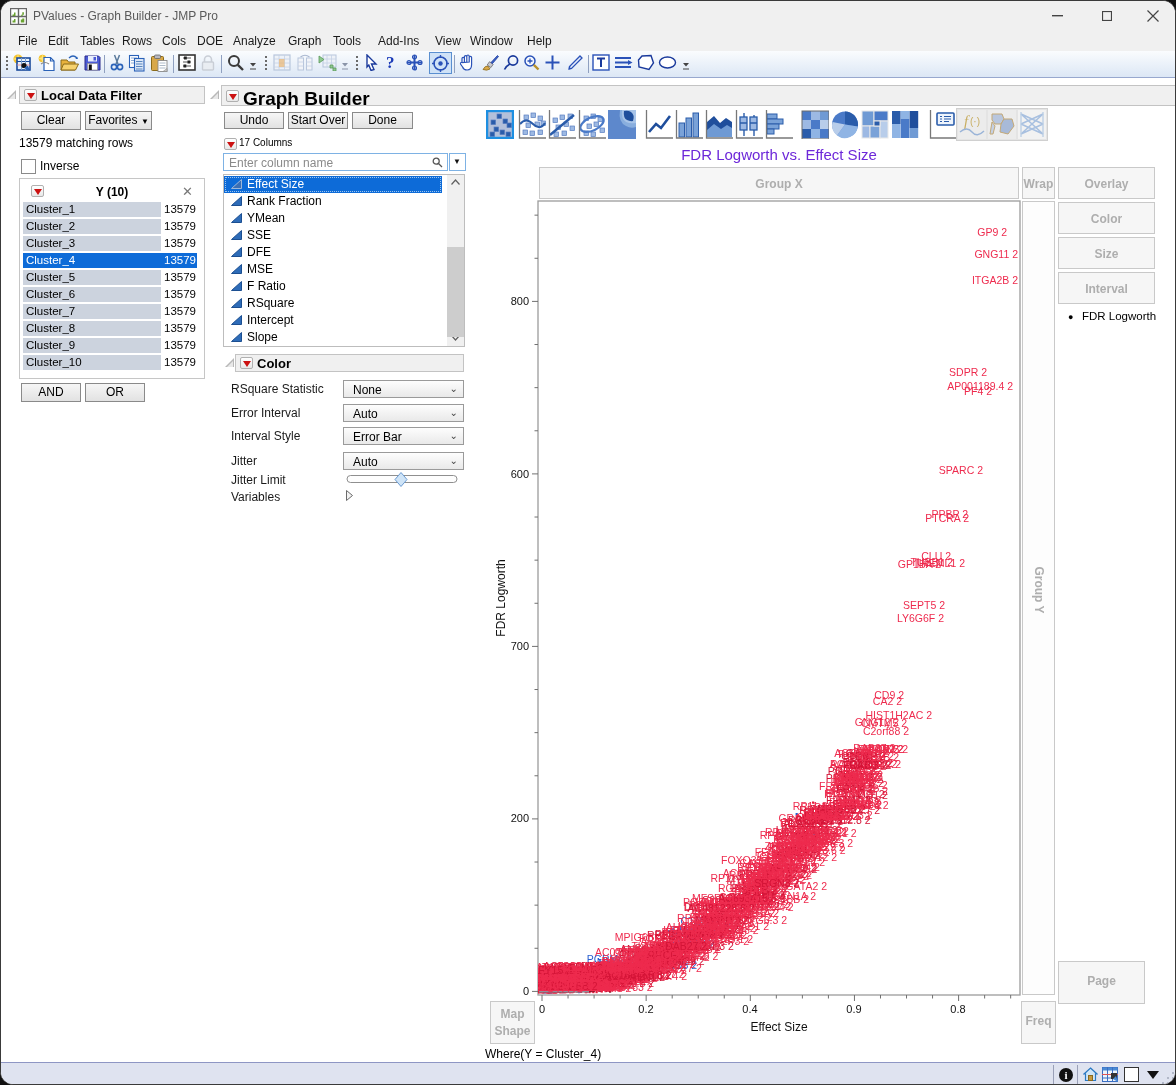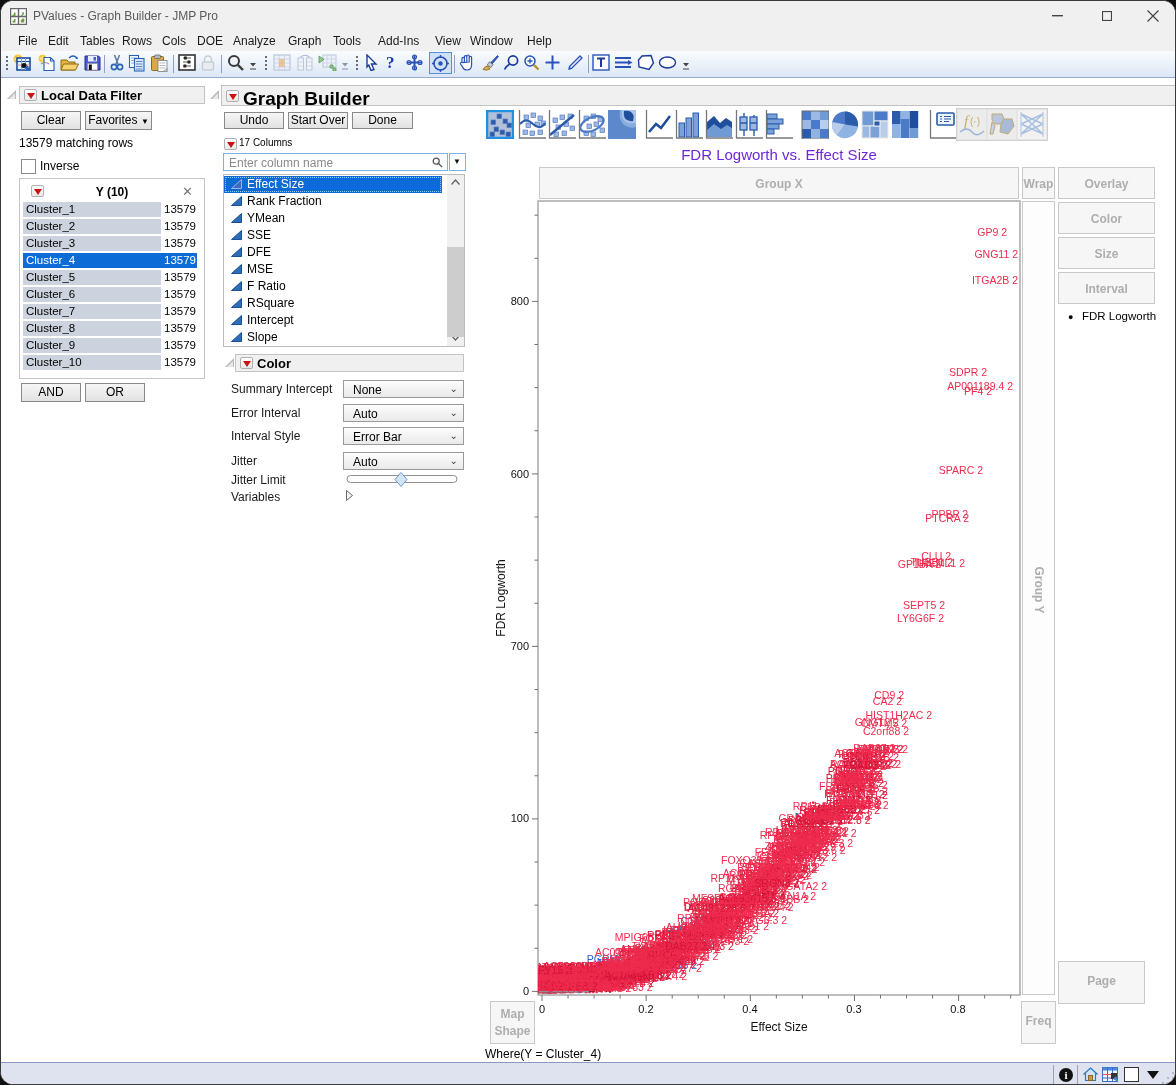--- a/index.html
+++ b/index.html
@@ -425,21 +425,21 @@
     </svg>
 <svg class="abs" style="left:450px;top:334px" width="9" height="6">
       <path d="M0.5 0.5 L4.5 5 L8.5 0.5" fill="none" stroke="#606060" stroke-width="1.2"></path>
     </svg>
 <div class="abs" style="left:446px;top:246px;width:17px;height:90px;background:#cdcdcd"></div>
 
 <div class="hdrstripe" style="left:234px;top:353px;width:229px;height:18px"></div>
 <div class="coltri" style="left:224px;top:357px"></div>
 <div class="redbtn" style="left:239px;top:356px"></div>
 <span class="abs hname" style="left:256px;top:355px">Color</span>
-<span class="glbl" style="left:230px;top:381px">Summary Intercept</span>
+<span class="glbl" style="left:230px;top:381px">RSquare Statistic</span>
 <div class="dd" style="left:342px;top:379px;width:121px">
       <span class="dt">None</span>
       <span class="ch">⌄</span>
     </div>
 <span class="glbl" style="left:230px;top:405px">Error Interval</span>
 <div class="dd" style="left:342px;top:403px;width:121px">
       <span class="dt">Auto</span>
       <span class="ch">⌄</span>
     </div>
 <span class="glbl" style="left:230px;top:428px">Interval Style</span>
@@ -2711,26 +2711,26 @@
 <text x="40.6" y="796.9" text-anchor="end" fill="#ee2b4e">TREML1 2</text>
 <text x="64.8" y="794.9" text-anchor="end" fill="#ee2b4e">AC546648.7 2</text>
 <text x="62.3" y="793.7" text-anchor="end" fill="#ee2b4e">CLDN5 2</text>
 </g>
       </g>
     </svg>
 
 <span class="tick" style="left:498px;top:294px;width:30px;text-align:right">800</span>
 <span class="tick" style="left:498px;top:467px;width:30px;text-align:right">600</span>
 <span class="tick" style="left:498px;top:639px;width:30px;text-align:right">700</span>
-<span class="tick" style="left:498px;top:811px;width:30px;text-align:right">100</span>
+<span class="tick" style="left:498px;top:811px;width:30px;text-align:right">200</span>
 <span class="tick" style="left:498px;top:984px;width:30px;text-align:right">0</span>
 <span class="tick" style="left:526px;top:1002px;width:30px;text-align:center">0</span>
 <span class="tick" style="left:630px;top:1002px;width:30px;text-align:center">0.2</span>
 <span class="tick" style="left:734px;top:1002px;width:30px;text-align:center">0.4</span>
-<span class="tick" style="left:838px;top:1002px;width:30px;text-align:center">0.3</span>
+<span class="tick" style="left:838px;top:1002px;width:30px;text-align:center">0.9</span>
 <span class="tick" style="left:942px;top:1002px;width:30px;text-align:center">0.8</span>
 <span class="tick" style="left:748px;top:1019px;width:60px;text-align:center;font-size:12px">Effect Size</span>
 <span class="tick" style="left:455px;top:590px;font-size:12px;transform:rotate(-90deg);transform-origin:center;display:block;width:90px;text-align:center">FDR Logworth</span>
 
 <span class="abs" style="left:484px;top:1046px;font-size:12px;color:#000">Where(Y = Cluster_4)</span>
 <div class="abs" style="left:0px;top:1061px;width:1176px;height:24px;background:#dfe3f0;border-top:1px solid #8e96c4">
   <div style="position:absolute;left:1052px;top:2px;width:1px;height:20px;background:#9aa0b8"></div>
   <div style="position:absolute;left:1076px;top:2px;width:1px;height:20px;background:#9aa0b8"></div>
   <div style="position:absolute;left:1058px;top:5px;width:14px;height:14px;border-radius:50%;background:#111;color:#fff;font-size:11px;font-weight:bold;text-align:center;line-height:14px;font-family:'Liberation Serif',serif">i</div>
   <svg style="position:absolute;left:1082px;top:4px" width="15" height="15" viewBox="0 0 15 15">

